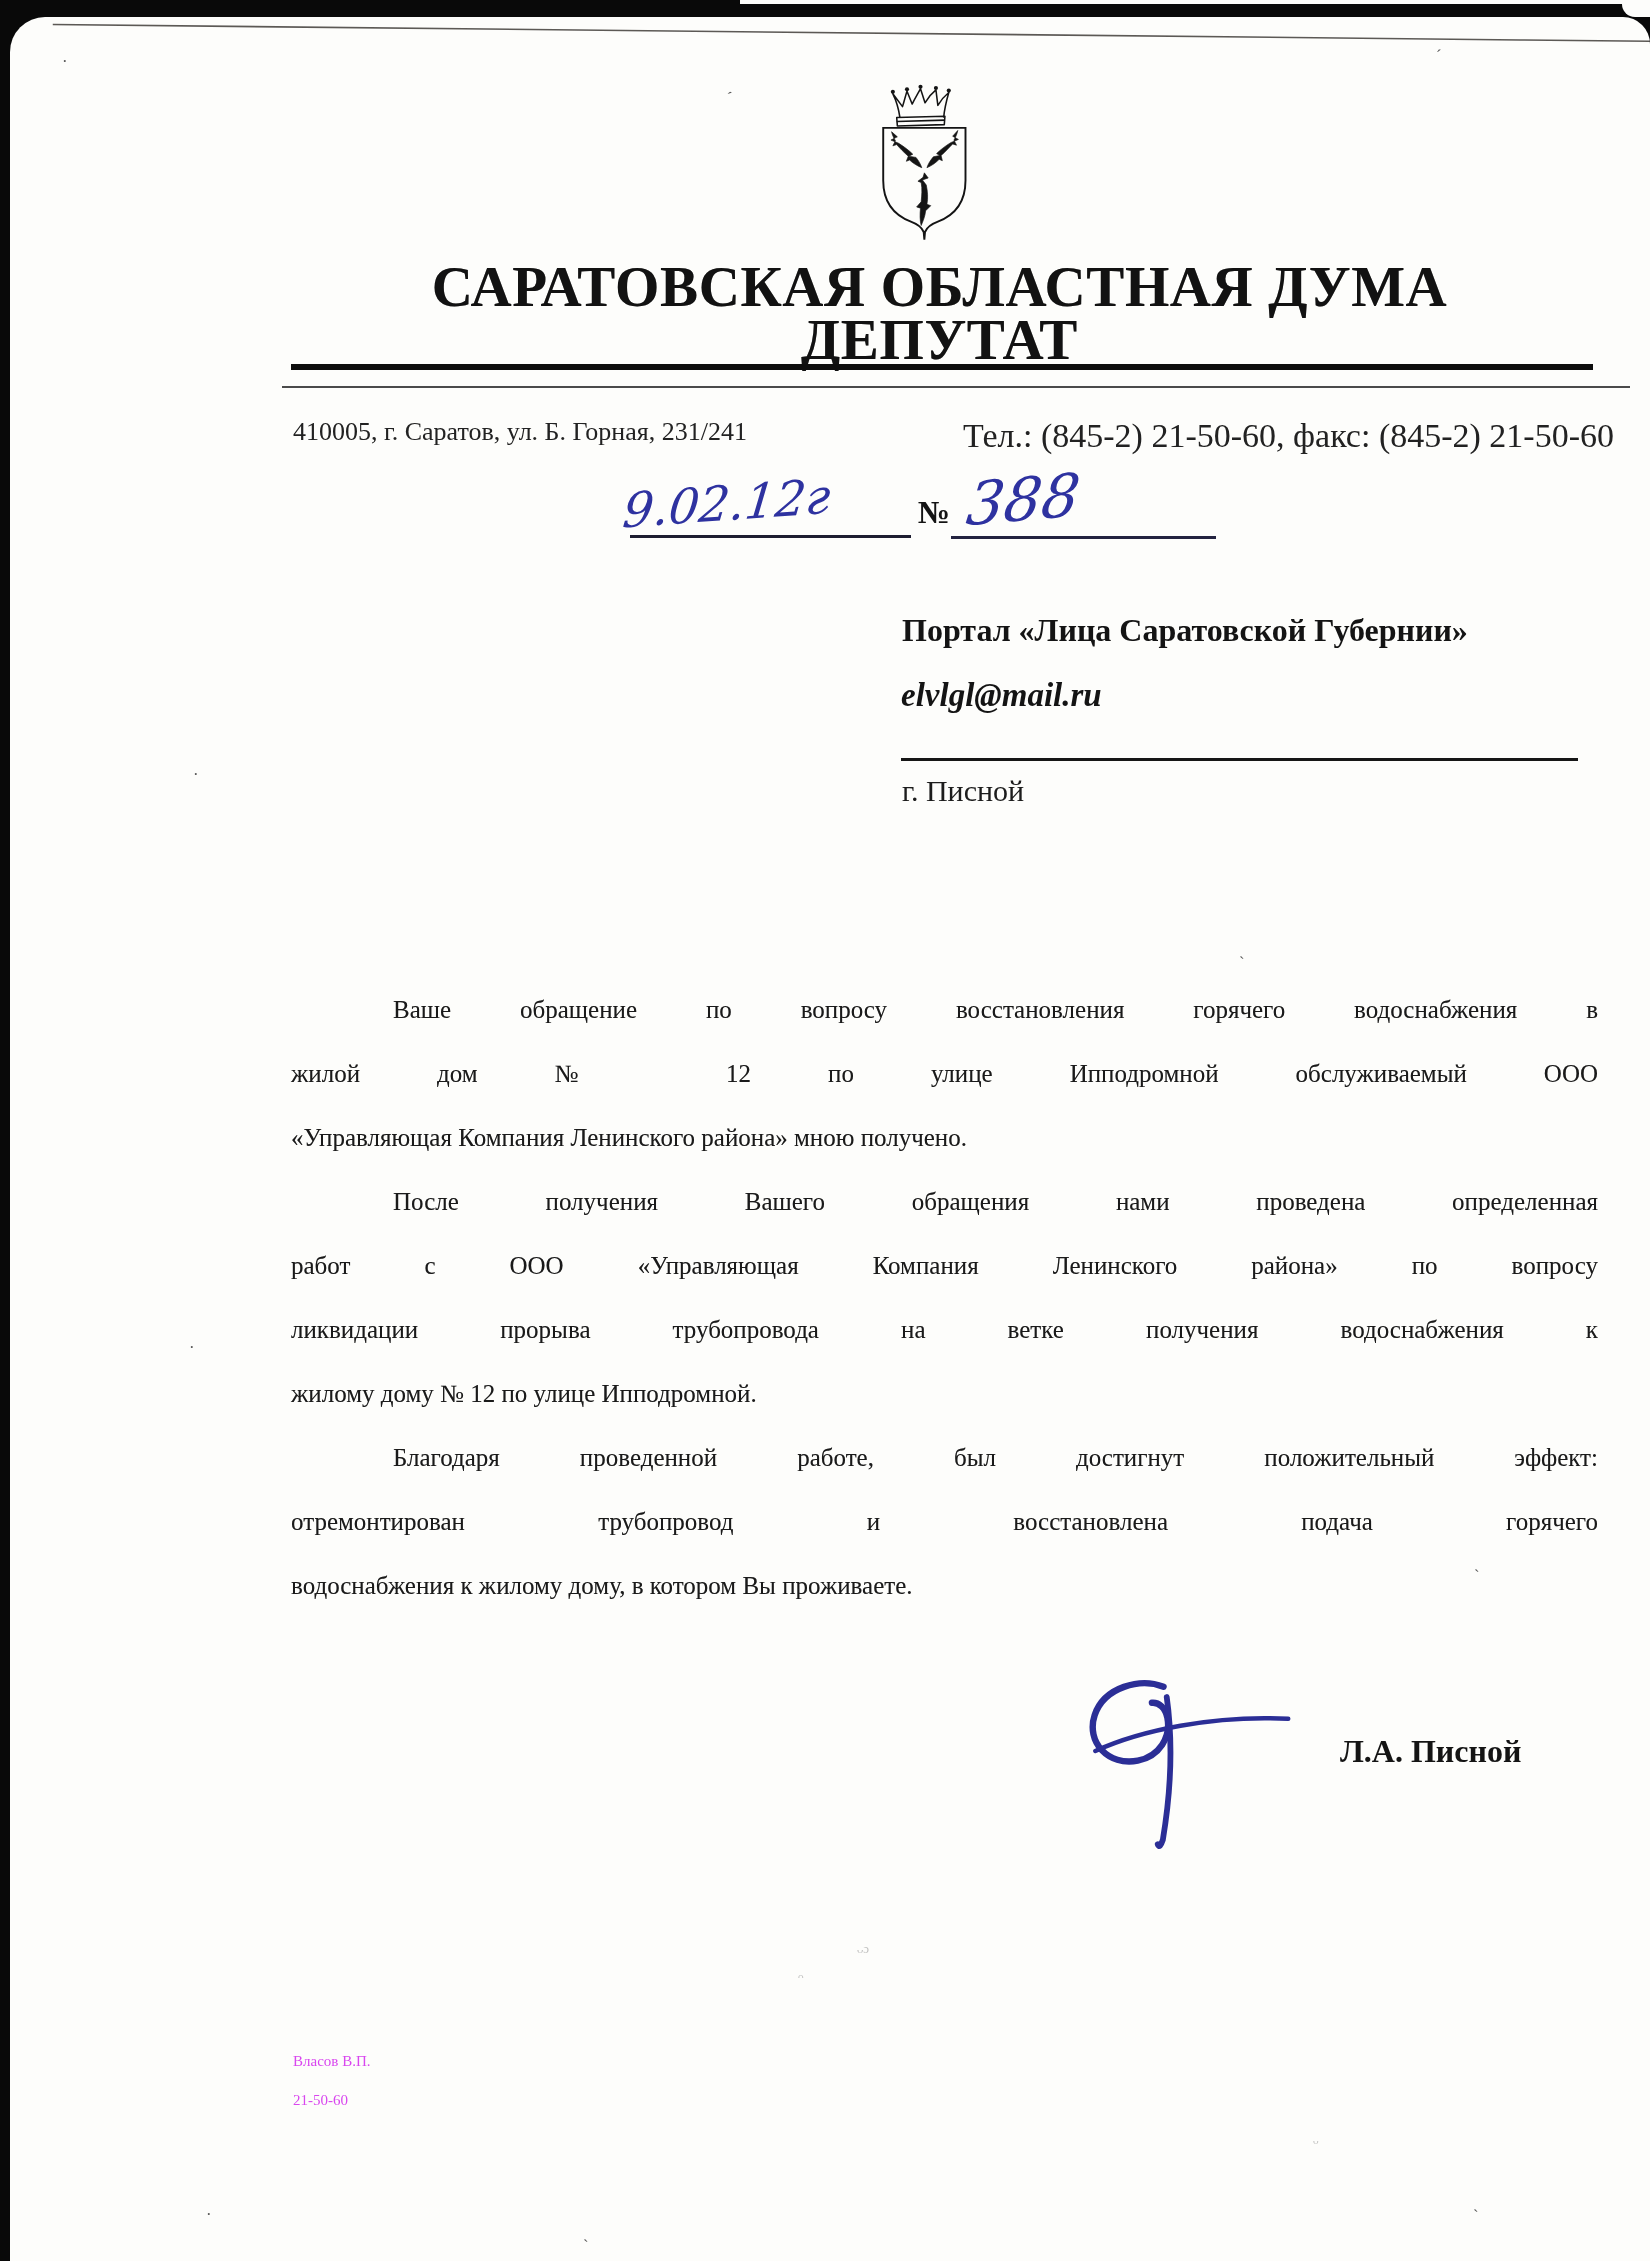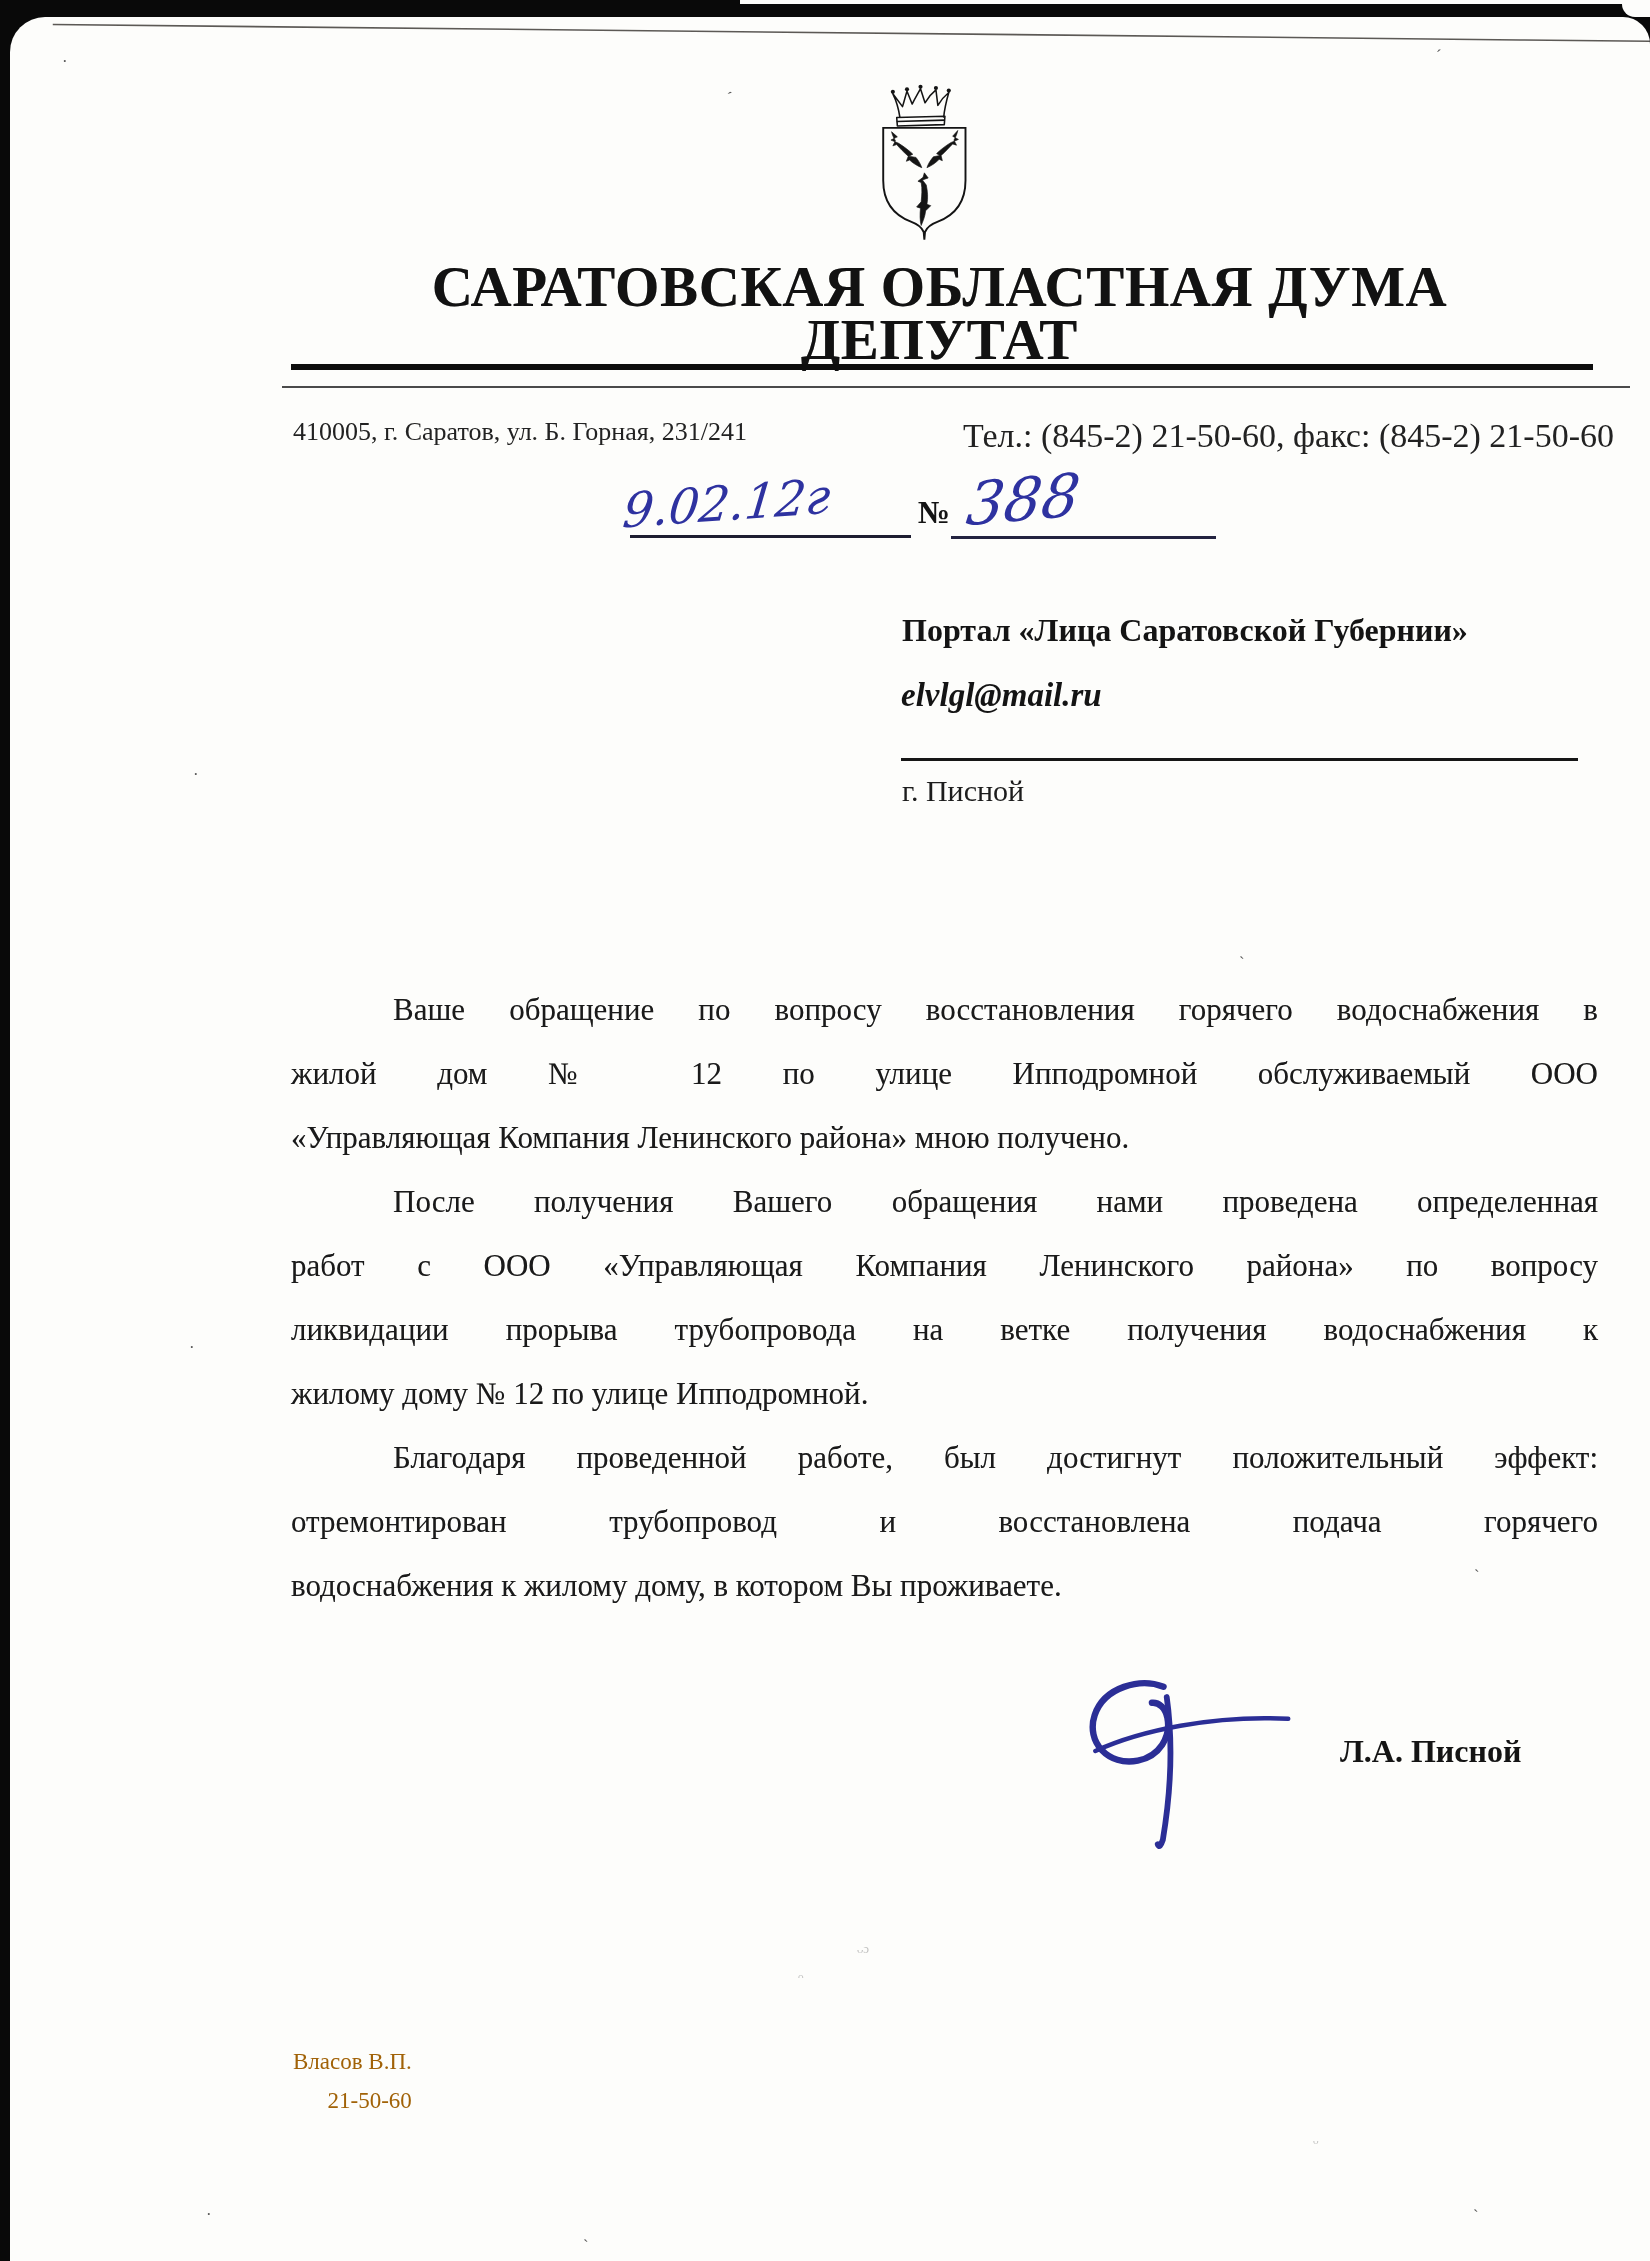--- a/index.html
+++ b/index.html
@@ -32,33 +32,33 @@
               transform:rotate(-5deg) skewX(-12deg);}
   .num-underline{position:absolute;left:951px;top:536px;width:265px;height:2.6px;background:#232340;}
 
   
   .rcpt-name{position:absolute;left:902px;top:612px;font-size:32px;font-weight:bold;color:#141414;}
   .rcpt-email{position:absolute;left:901px;top:677px;font-size:33px;font-weight:bold;color:#141414;font-style:italic;}
   .rcpt-rule{position:absolute;left:901px;top:758px;width:677px;height:2.6px;background:#161616;}
   .rcpt-city{position:absolute;left:902px;top:774px;font-size:30px;color:#1c1c1c;}
 
   
-  .body{position:absolute;left:291px;top:978px;width:1307px;font-size:31px;line-height:64px;
+  .body{position:absolute;left:291px;top:978px;width:1307px;font-size:25px;line-height:64px;
         color:#1a1a1a;text-shadow:0 0 0.6px rgba(0,0,0,.3);}
   .bl{text-align:justify;text-align-last:justify;white-space:normal;}
   .bl-first{text-indent:102px;}
   .bl-last{text-align-last:left;}
 
   
   .sig{position:absolute;left:1081px;top:1679px;width:219px;height:180px;}
   .sig-name{position:absolute;left:1340px;top:1733px;font-size:32px;font-weight:bold;
             color:#141414;}
 
   
-  .foot{position:absolute;left:293px;top:2042px;font-size:23px;line-height:39px;color:#a16207;text-align:right;}
+  .foot{position:absolute;left:293px;top:2042px;font-size:15px;line-height:39px;color:#d946ef;}
 
   
   .spk{position:absolute;color:#555;font-size:16.7px;line-height:6.4px;pointer-events:none;}
   .dim{opacity:.35;}
 </style>
 </head>
 <body>
 
 <div class="scan">
 

